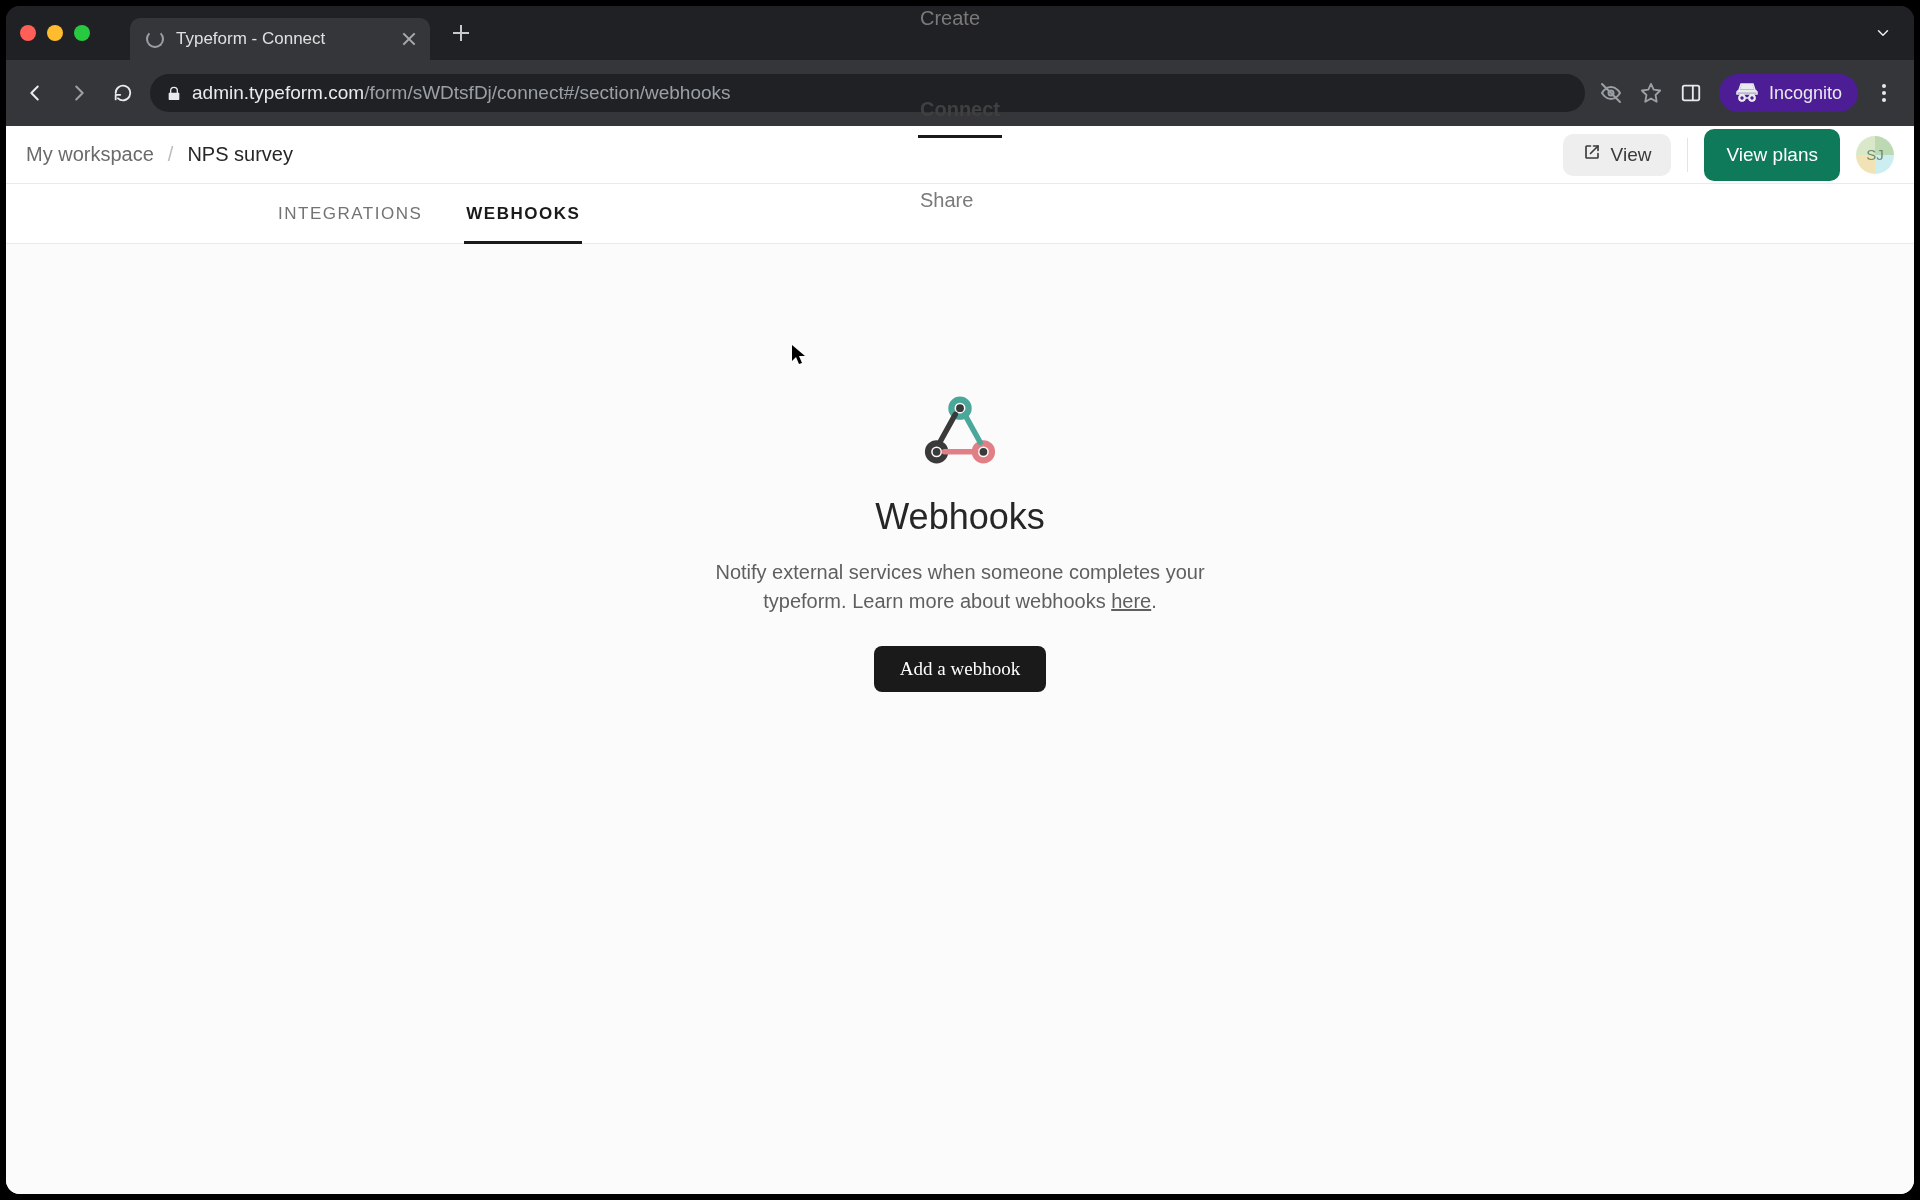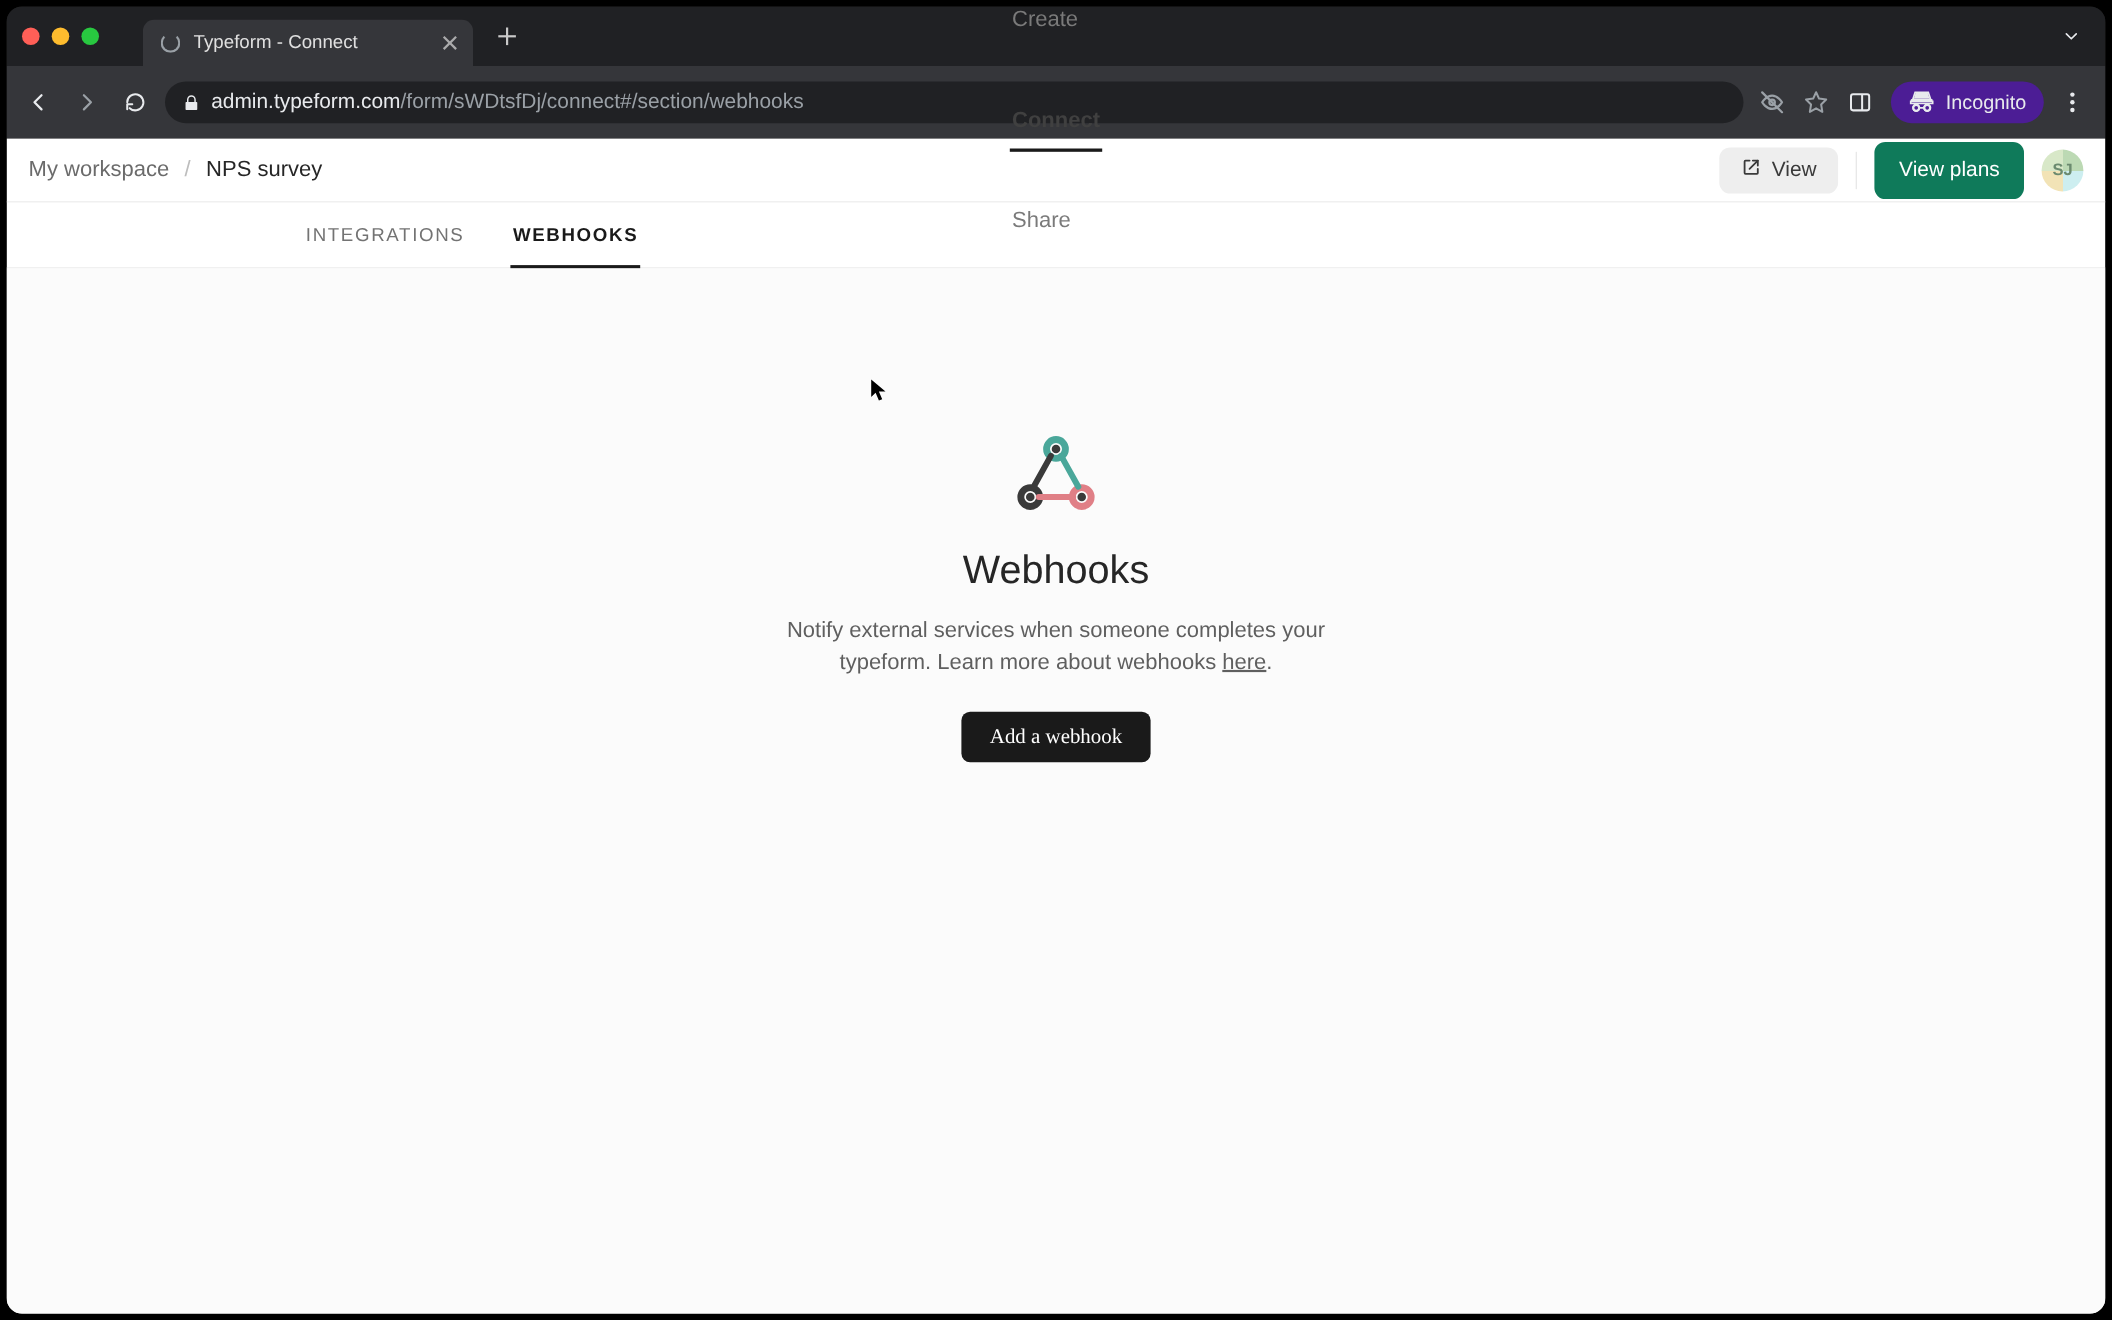--- a/index.html
+++ b/index.html
@@ -134,21 +134,21 @@
   }
   .plans-btn {
     background:#0f7a5a; color:#fff; font-size:19px; font-weight:500;
     height:52px; padding:0 22px; border-radius:10px; display:flex; align-items:center; cursor:pointer;
   }
   .vline { width:1px; height:34px; background:#e3e3e3; }
   .avatar {
     width:38px; height:38px; border-radius:50%;
     background: conic-gradient(#bcd9b4 0 25%, #cdeef0 0 50%, #f2e3b6 0 75%, #d8e8c8 0 100%);
     display:flex; align-items:center; justify-content:center;
-    color:#6b8a6f; font-size:15px; font-weight:700;
+    color:#6b8a6f; font-size:15px; font-weight:400;
   }
 
   .sub-tabs {
     height: 60px;
     border-bottom: 1px solid #eaeaea;
     display:flex; align-items:center; justify-content:flex-start;
     padding-left: 270px;
     gap: 40px;
     letter-spacing: 1.5px;
     font-size: 17px;

